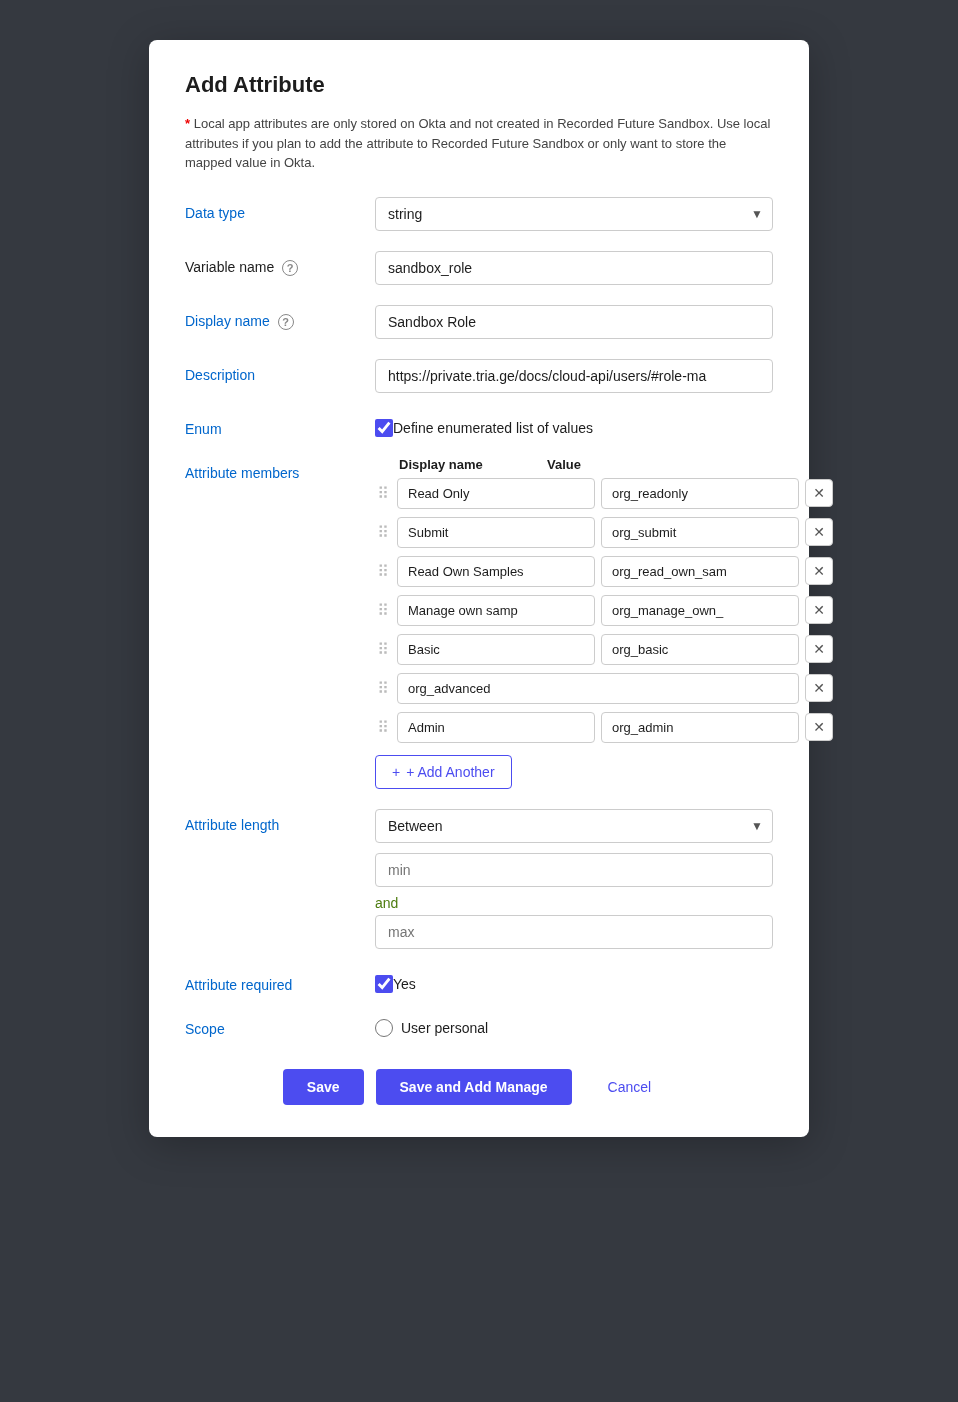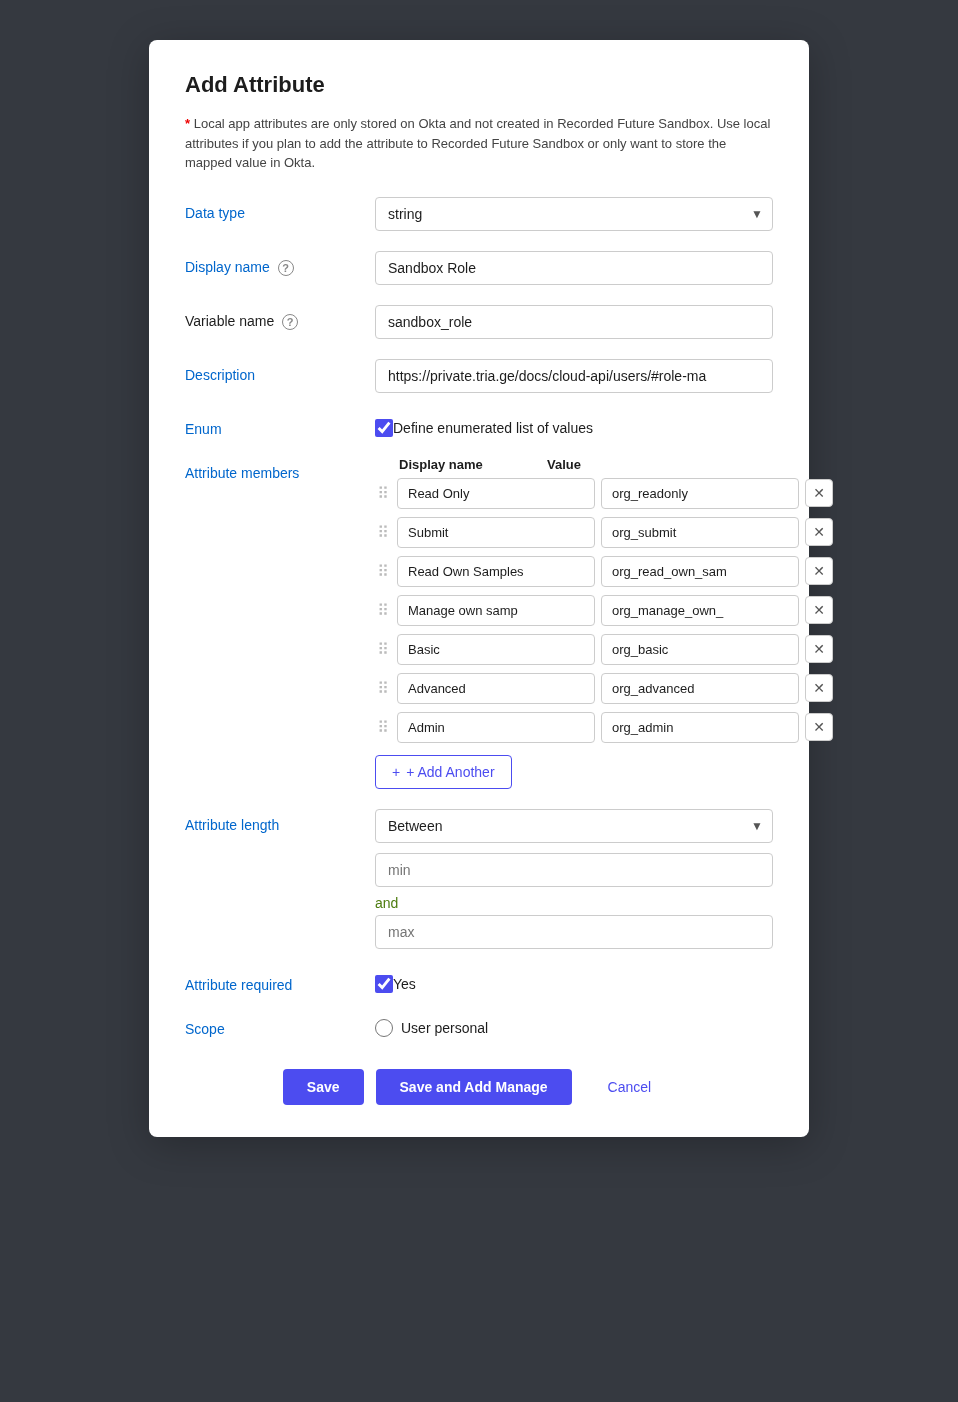--- a/index.html
+++ b/index.html
@@ -288,36 +288,36 @@
           <option>integer</option>
           <option>number</option>
           <option>boolean</option>
         </select>
         <span class="select-arrow">▼</span>
       </div>
     </div>
   </div>
 
   <div class="form-row">
+    <div class="form-label">
+      <span>Variable name</span>
+      <span class="help-icon">?</span>
+    </div>
+    <div class="form-control">
+      <input class="input-field" type="text" value="sandbox_role" placeholder="Variable name" style="">
+    </div>
+  </div>
+
+  <div class="form-row">
     <div class="form-label blue">
       <span>Display name</span>
       <span class="help-icon">?</span>
     </div>
     <div class="form-control">
       <input class="input-field" type="text" value="Sandbox Role" placeholder="Display name" style="">
-    </div>
-  </div>
-
-  <div class="form-row">
-    <div class="form-label">
-      <span>Variable name</span>
-      <span class="help-icon">?</span>
-    </div>
-    <div class="form-control">
-      <input class="input-field" type="text" value="sandbox_role" placeholder="Variable name" style="">
     </div>
   </div>
 
   <div class="form-row">
     <div class="form-label blue">Description</div>
     <div class="form-control">
       <input class="input-field" type="text" value="https://private.tria.ge/docs/cloud-api/users/#role-ma" placeholder="Description" style="">
     </div>
   </div>
 
@@ -370,21 +370,20 @@
 
         <div class="member-row">
           <span class="drag-handle">⠿</span>
           <input class="member-display-input" type="text" value="Basic" style="">
           <input class="member-value-input" type="text" value="org_basic" style="">
           <button class="member-remove-btn">✕</button>
         </div>
 
         <div class="member-row">
           <span class="drag-handle">⠿</span>
-          <input class="member-display-input" type="text" value="Advanced" style="">
           <input class="member-value-input" type="text" value="org_advanced" style="">
           <button class="member-remove-btn">✕</button>
         </div>
 
         <div class="member-row">
           <span class="drag-handle">⠿</span>
           <input class="member-display-input" type="text" value="Admin" style="">
           <input class="member-value-input" type="text" value="org_admin" style="">
           <button class="member-remove-btn">✕</button>
         </div>

